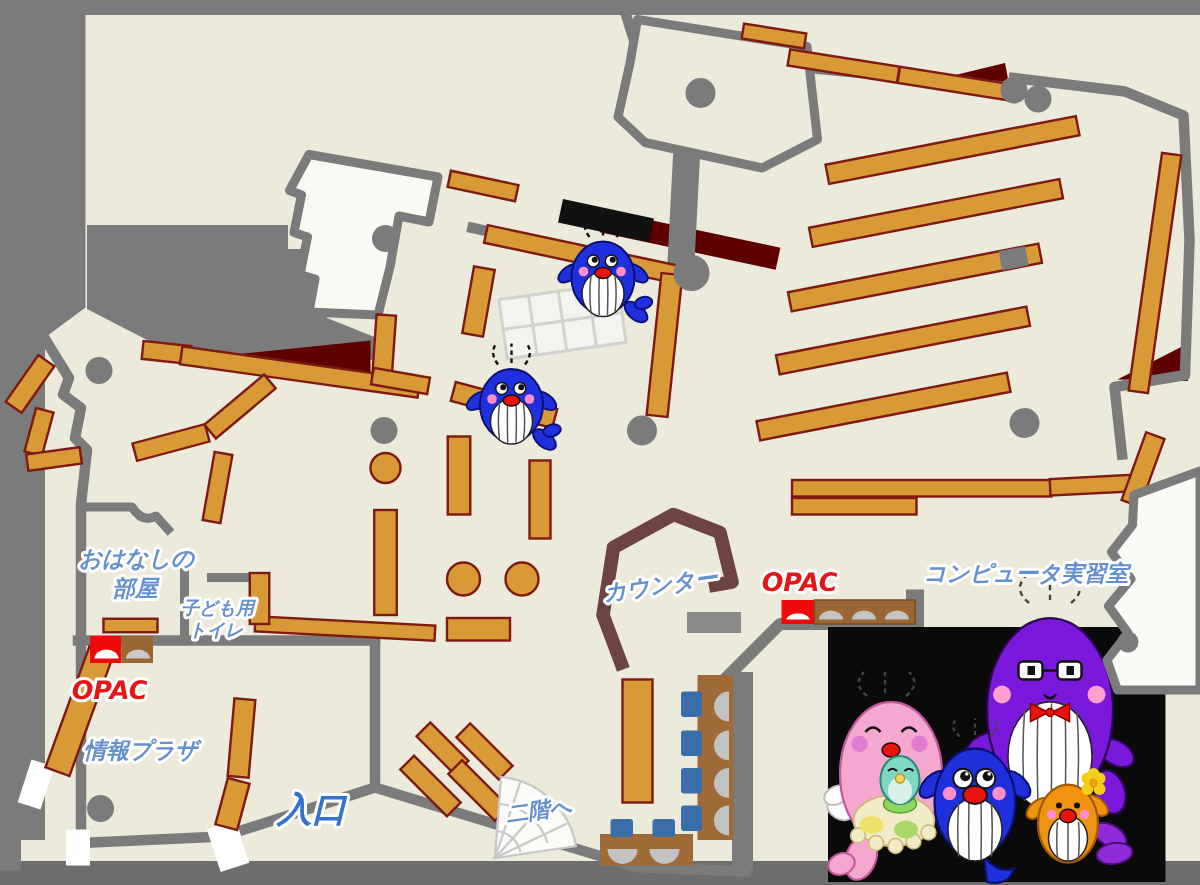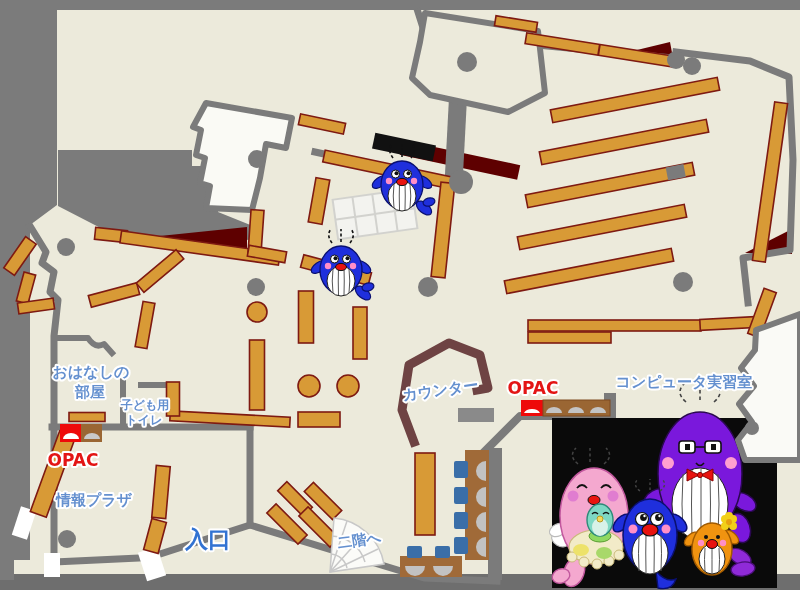--- a/index.html
+++ b/index.html
@@ -1,20 +1,21 @@
 <!DOCTYPE html>
 <html><head>
 <meta charset="utf-8">
 <style>
   html,body{margin:0;padding:0;background:#ffffff;}
   .map-wrap{
     position:relative;
     width:800px;height:590px;
     font-family:"DejaVu Sans",sans-serif;
     overflow:hidden;
+    font-style:italic;
   }
   svg{display:block;}
   .sh{fill:#D89A36;stroke:#7E1A12;stroke-width:1.6;}
   .wall{stroke:#7B7B7B;fill:none;stroke-linejoin:round;stroke-linecap:square;}
   .pillar{fill:#7B7B7B;}
   .lbl{
     font-family:"DejaVu Sans",sans-serif;
     font-weight:bold;
     text-anchor:middle;
     stroke:#FFFFFF;stroke-width:4;

